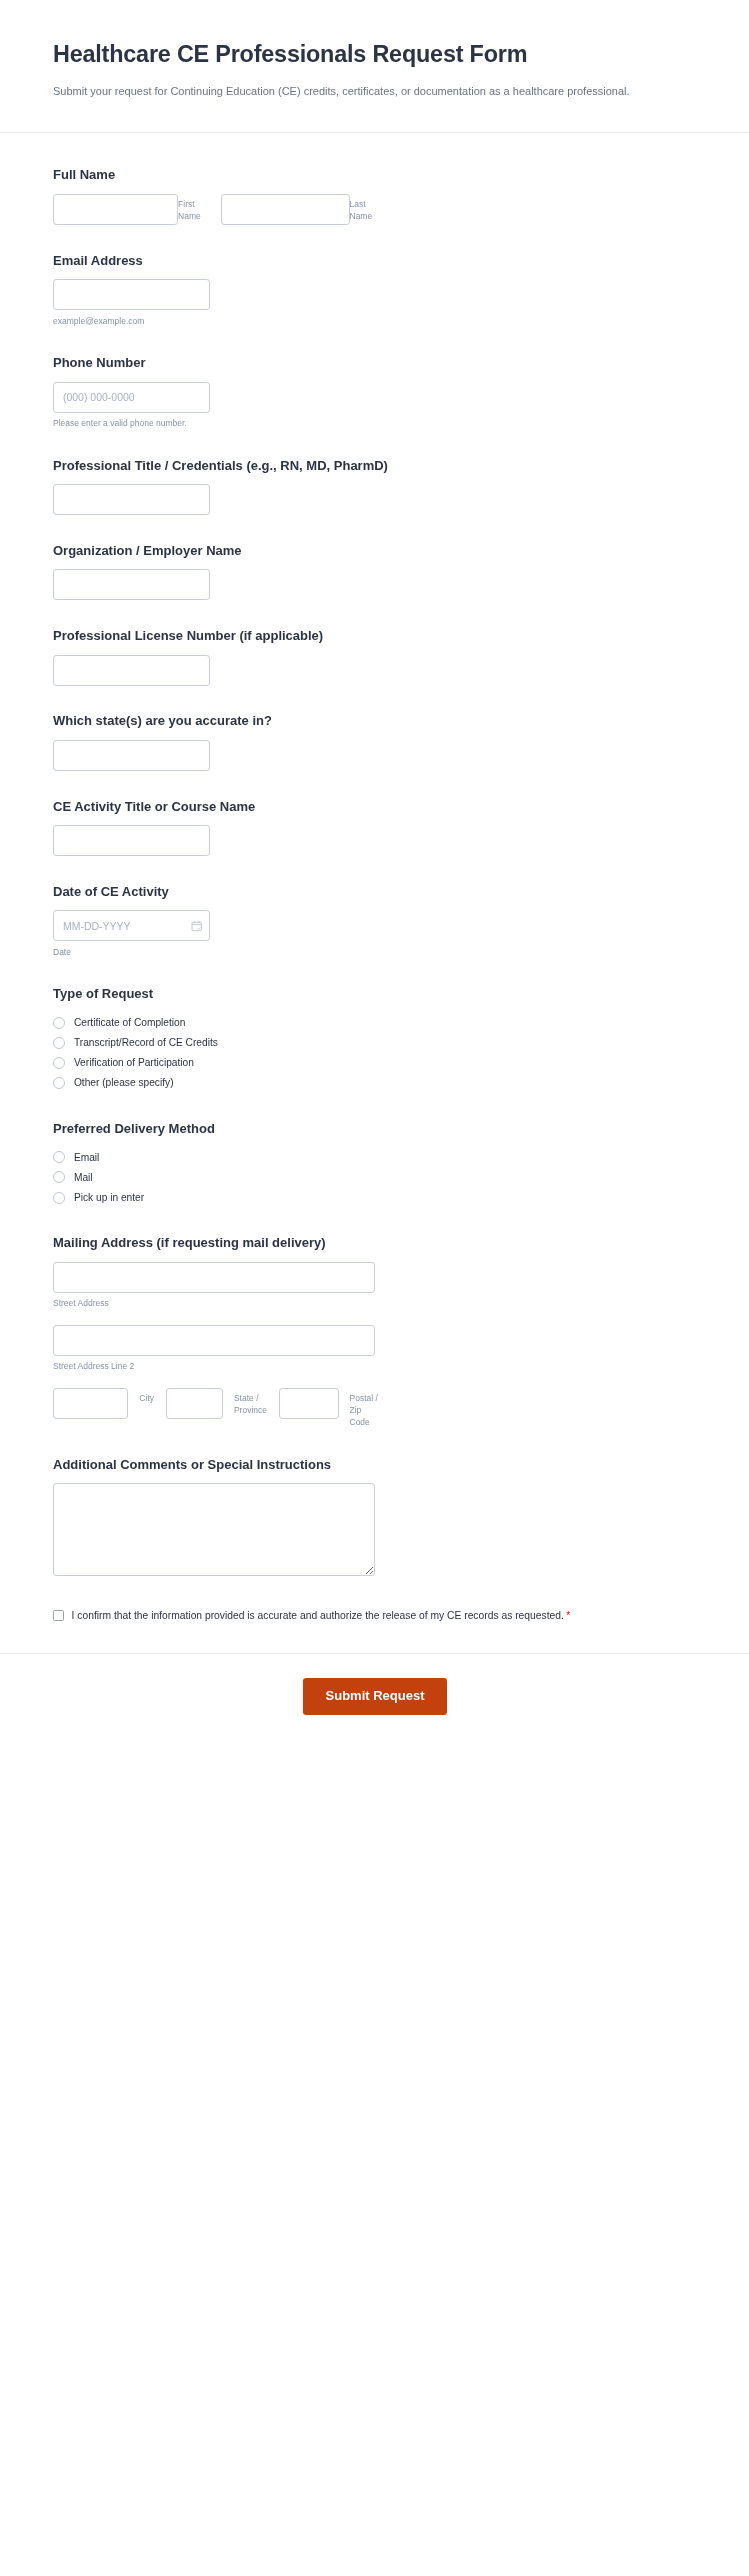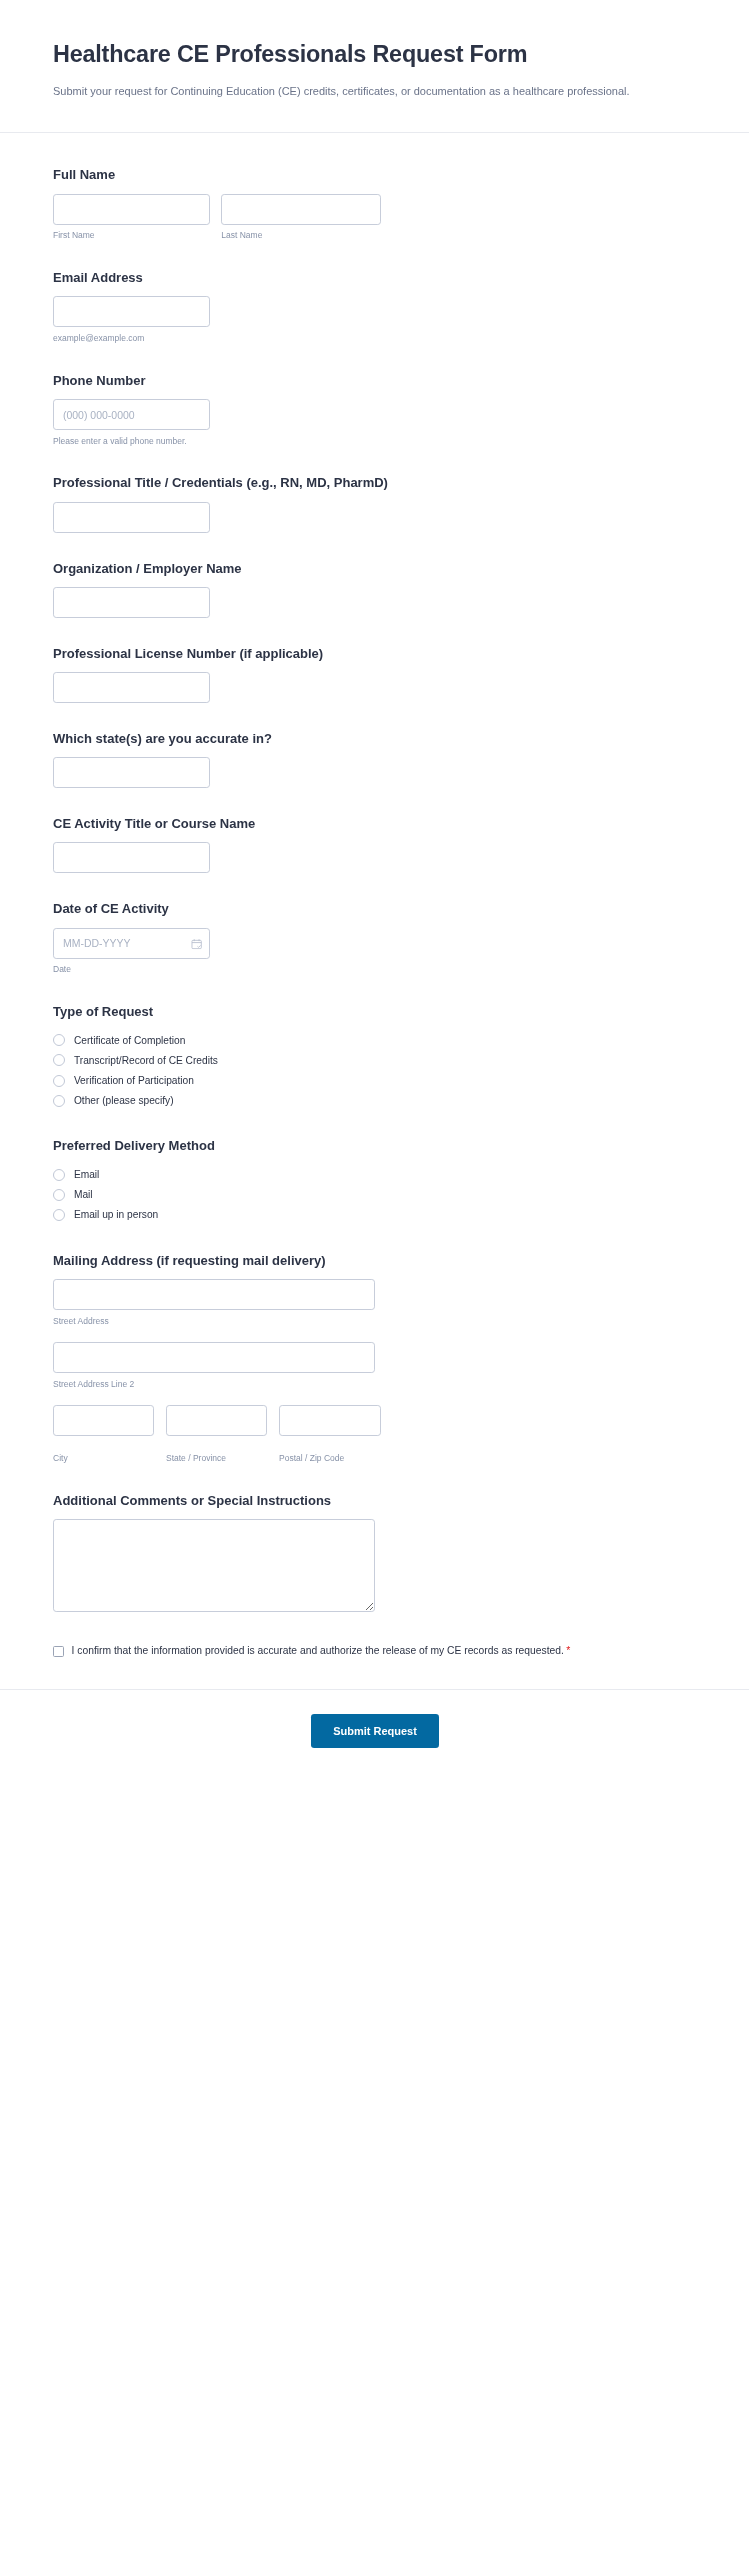--- a/index.html
+++ b/index.html
@@ -75,21 +75,21 @@
     color: #2c3345;
     padding: 3.2px 8.9px;
     outline: none;
   }
   .txt::placeholder { color: #a9b2c3; }
 
   .w-small { width: 157px; }
   .w-full  { width: 322px; }
 
   .row { display: flex; }
-  .col { display: flex; flex-direction: column; }
+  .col { display: flex; }
   .gap-name > .col:first-child { width: 157px; margin-right: 11.3px; }
   .gap-name > .col:last-child  { width: 160px; }
 
   .gap-three > .col { width: 101px; margin-right: 12px; gap: 11px; }
   .gap-three > .col:last-child { margin-right: 0; width: 102px; }
 
   
   .date-wrap { position: relative; width: 157px; }
   .date-wrap .txt { padding-right: 20px; }
   .cal-icon {
@@ -158,26 +158,26 @@
   }
 
   
   .form-footer {
     border-top: 0.8px solid #e8eaef;
     padding: 24px 0 35px 0;
     text-align: center;
   }
   .submit-btn {
     display: inline-block;
-    background: #0369a1;
+    background: #c2410c;
     color: #ffffff;
     border: none;
     border-radius: 3.2px;
     font-family: "Liberation Sans", sans-serif;
-    font-size: 11px;
+    font-size: 13px;
     font-weight: bold;
     padding: 9.7px 22.6px;
     min-width: 119px;
     cursor: pointer;
     line-height: 1.3;
   }
 </style>
 </head>
 <body>
 
@@ -287,21 +287,21 @@
         <div class="radio-row">
           <span class="radio-mark"></span>
           <span class="radio-text">Email</span>
         </div>
         <div class="radio-row">
           <span class="radio-mark"></span>
           <span class="radio-text">Mail</span>
         </div>
         <div class="radio-row">
           <span class="radio-mark"></span>
-          <span class="radio-text">Email up in person</span>
+          <span class="radio-text">Pick up in enter</span>
         </div>
       </div>
     </div>
 
     <div class="field-block">
       <span class="field-label">Mailing Address (if requesting mail delivery)</span>
 
       <input class="txt w-full" type="text" placeholder="" style="">
       <span class="sublabel">Street Address</span>
 

